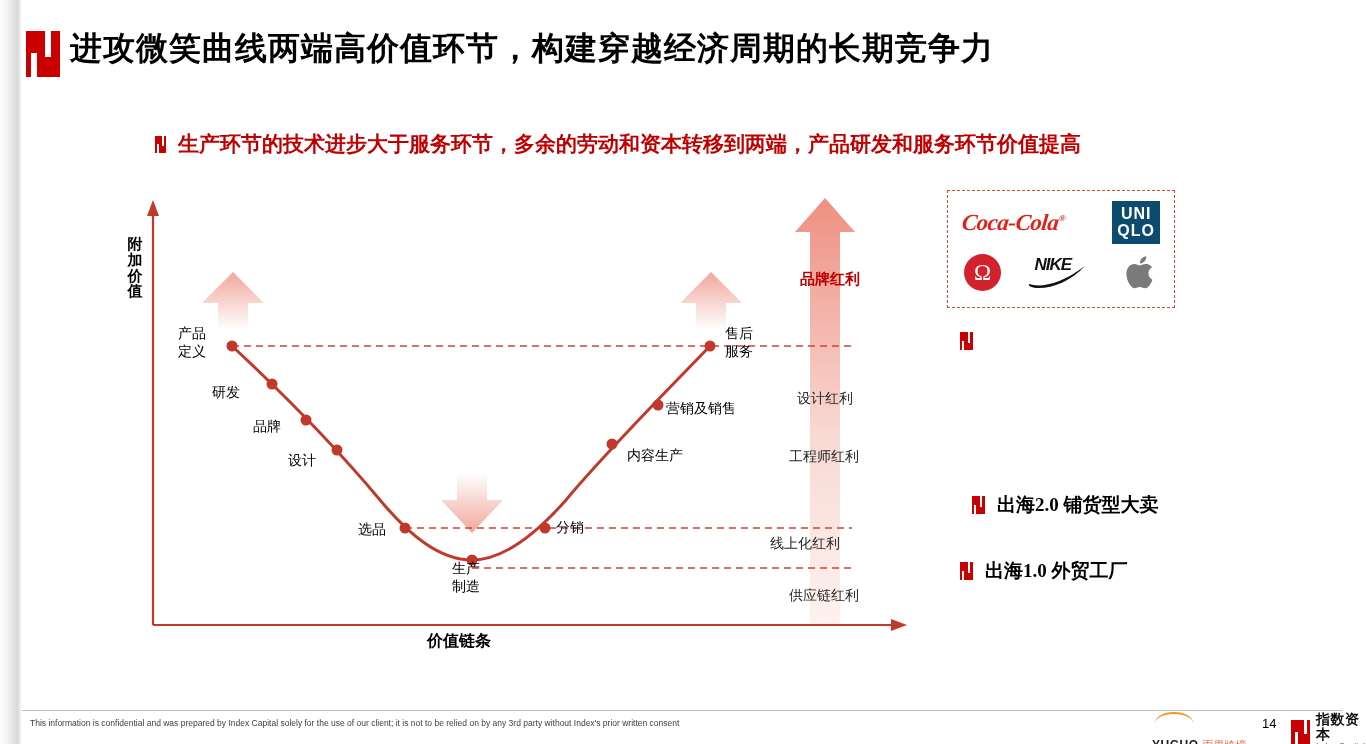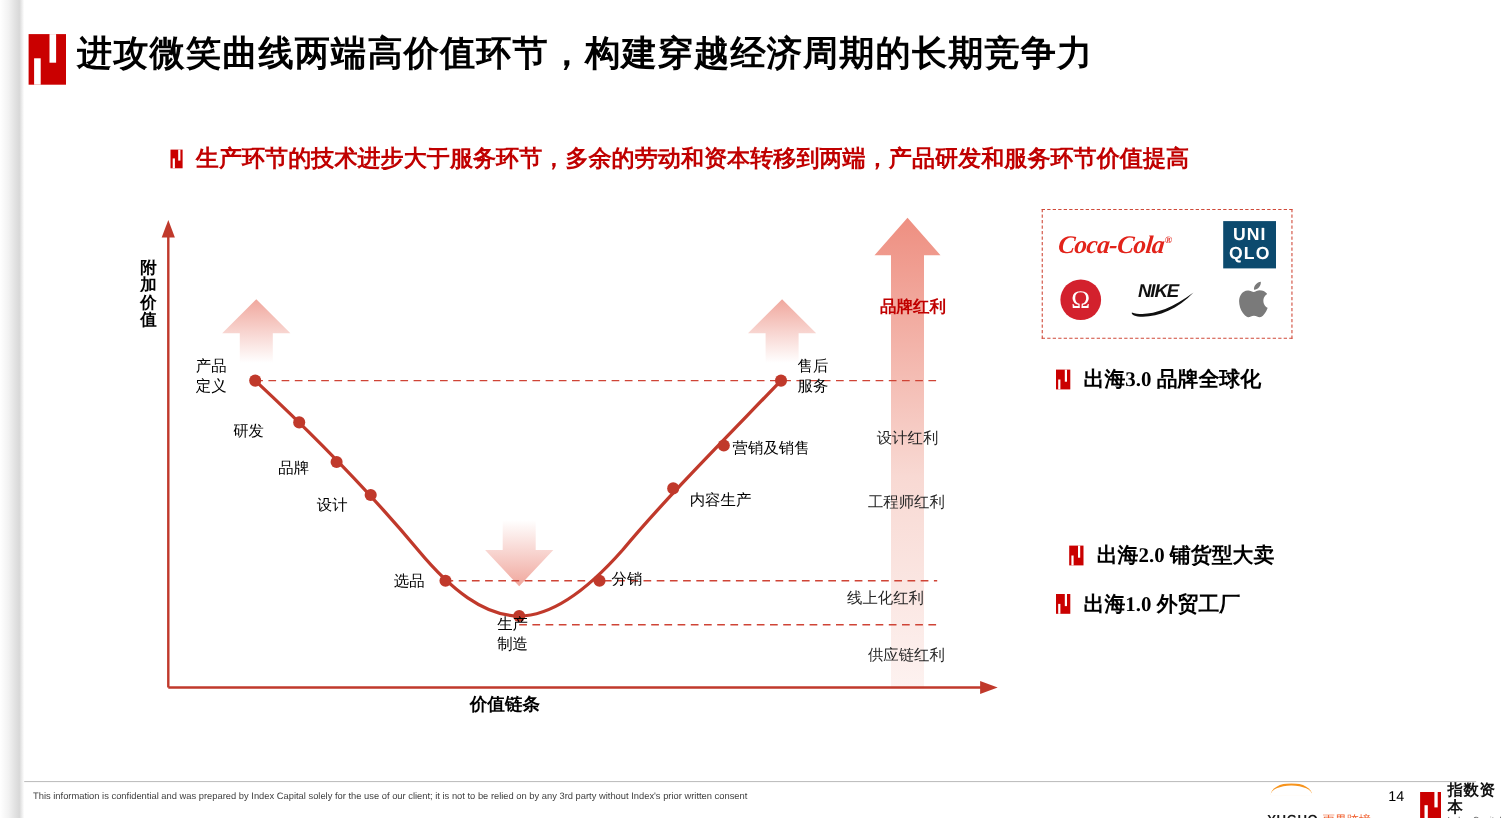--- a/index.html
+++ b/index.html
@@ -425,30 +425,29 @@
                C15.8,10.5,17.5,9.5,18.6,8.2z" fill="#7a7a7a"></path>
     </svg>
   </div>
 </div>
 
 <div class="bullet-item" style="left:960px; top:332px;">
   <span class="bullet-mark">
       <i class="b1"></i>
       <i class="b2"></i>
     </span>
-  <span class="bullet-text">出海3.0 品牌全球化</span>
 </div>
 <div class="bullet-item" style="left:960px; top:492px;padding-left:12px;">
   <span class="bullet-mark">
       <i class="b1"></i>
       <i class="b2"></i>
     </span>
   <span class="bullet-text">出海2.0 铺货型大卖</span>
 </div>
-<div class="bullet-item" style="left:960px; top:536px;">
+<div class="bullet-item" style="left:960px; top:558px;">
   <span class="bullet-mark">
       <i class="b1"></i>
       <i class="b2"></i>
     </span>
   <span class="bullet-text">出海1.0 外贸工厂</span>
 </div>
 
 <div class="footer-rule"></div>
 <div class="footer-note">This information is confidential and was prepared by Index Capital solely for the use of our client; it is not to be relied on by any 3rd party without Index's prior written consent</div>
 

